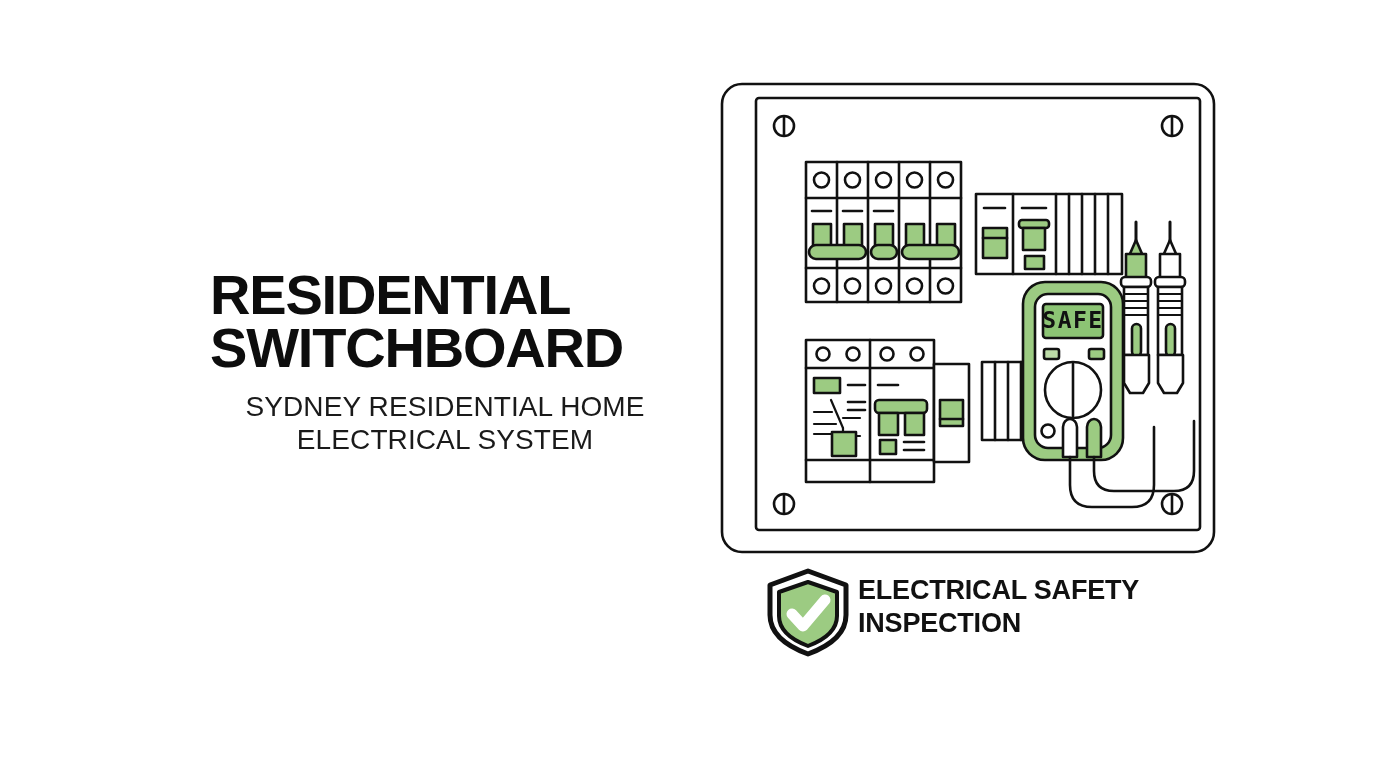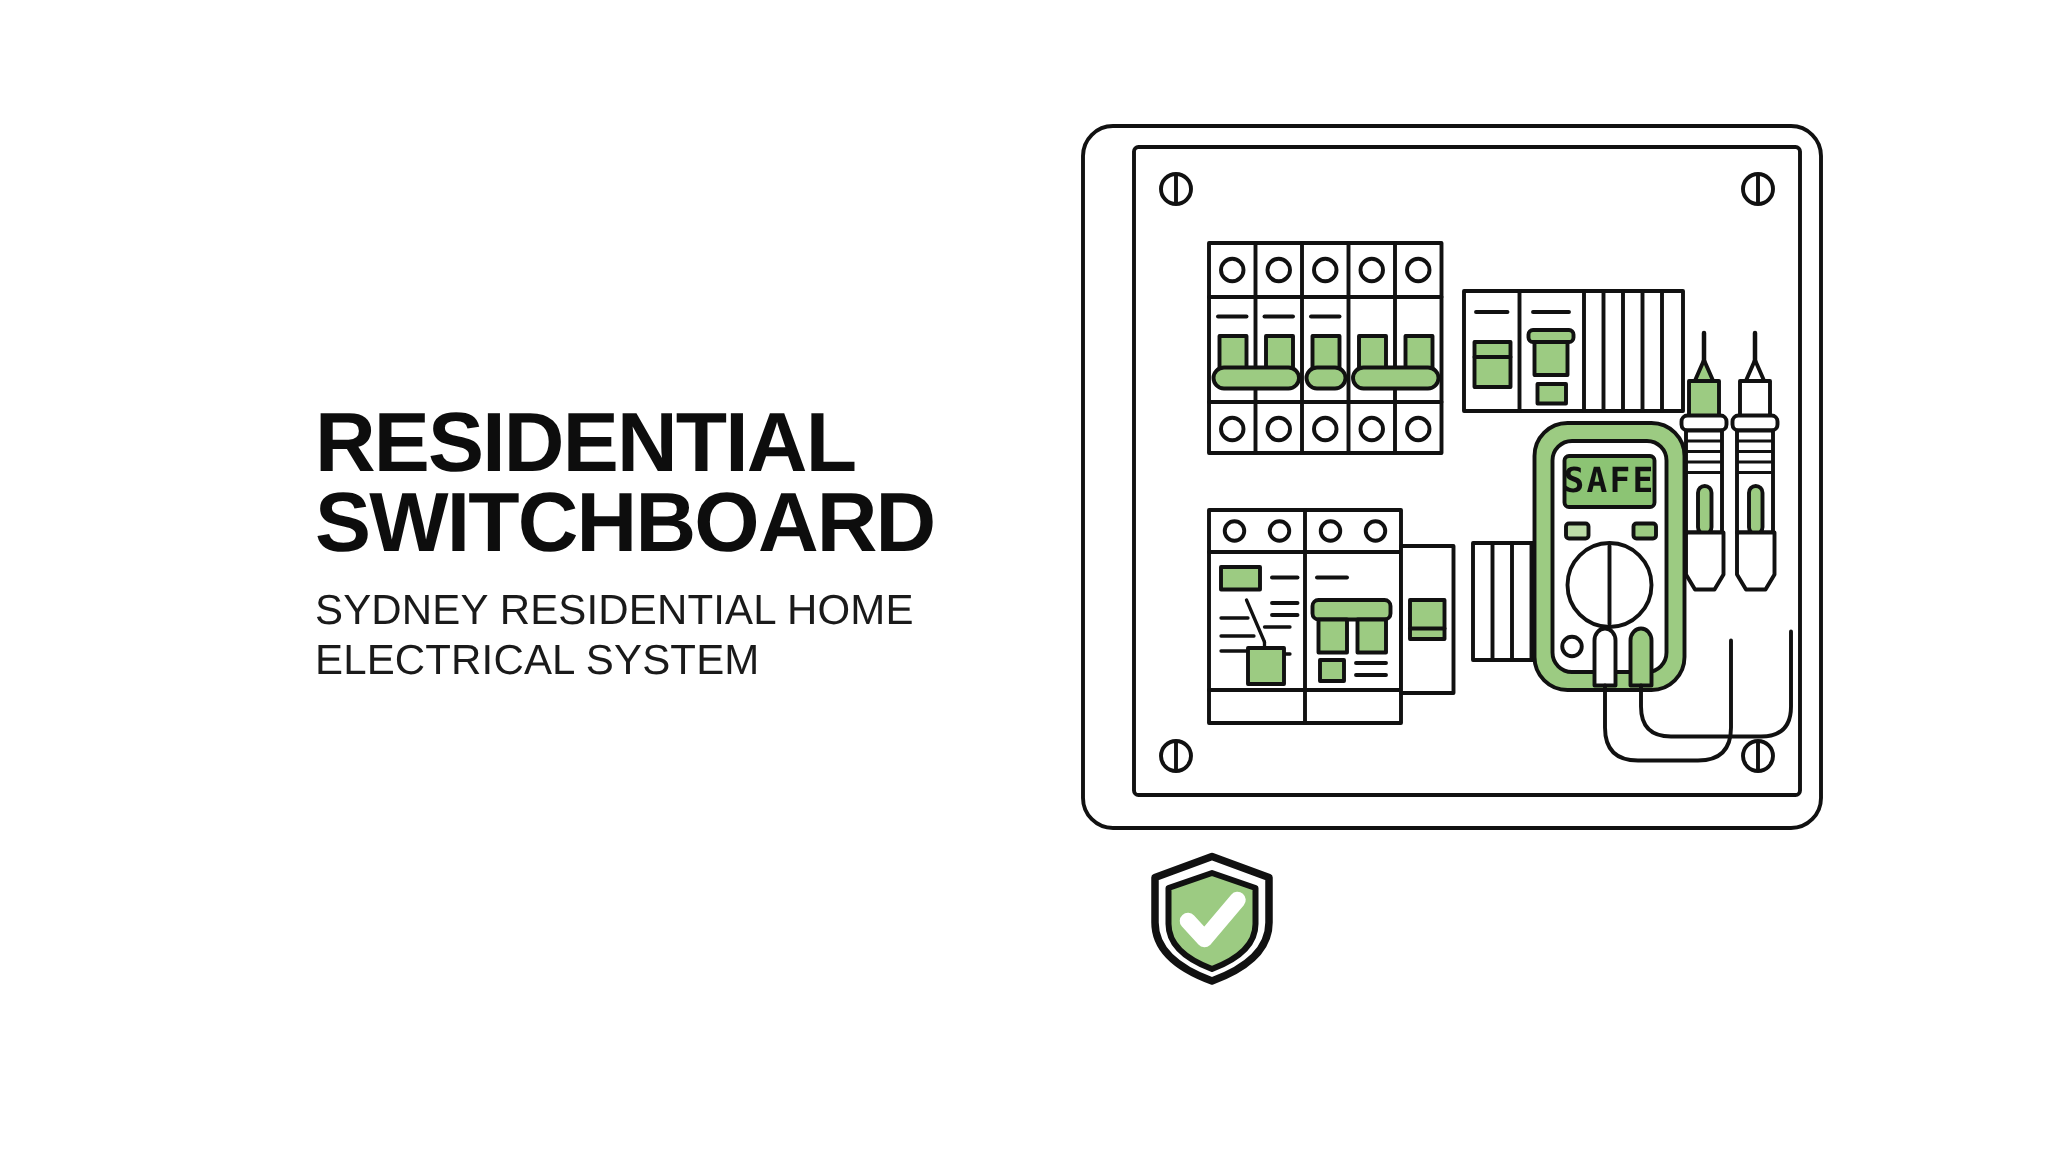--- a/index.html
+++ b/index.html
@@ -41,20 +41,21 @@
   }
   .subhead {
     font-family: "Liberation Sans", sans-serif;
     font-weight: 400;
     font-size: 28px;
     line-height: 33px;
     letter-spacing: 0.1px;
     color: #1a1a1a;
     margin: 16px 0 0 0;
     white-space: pre-line;
+    text-align: center;
   }
 
   
   .illustration {
     position: absolute;
     left: 712px;
     top: 72px;
     width: 520px;
     height: 500px;
   }
@@ -291,15 +292,17 @@
     </svg>
   </div>
 
   <div class="badge">
     <svg width="92" height="92" viewBox="0 0 92 92" xmlns="http://www.w3.org/2000/svg">
       <path d="M46 5 L84 19 V49 Q84 74 46 88 Q8 74 8 49 V19 Z" fill="#ffffff" stroke="#111111" stroke-width="5" stroke-linejoin="round"></path>
       <path d="M46 16 L75 26 V50 Q75 69 46 80 Q17 69 17 50 V26 Z" fill="#9CCB82" stroke="#111111" stroke-width="4" stroke-linejoin="round"></path>
       <path d="M30 48 L41 60 L63 34" fill="none" stroke="#ffffff" stroke-width="11" stroke-linecap="round" stroke-linejoin="round"></path>
       <path d="M30 48 L41 60 L63 34" fill="none" stroke="#111111" stroke-width="3.2" stroke-linecap="round" stroke-linejoin="round" stroke-opacity="0"></path>
     </svg>
+    <div class="badge-text">ELECTRICAL SAFETY
+INSPECTION</div>
   </div>
 
 </div>
 
 </body></html>

